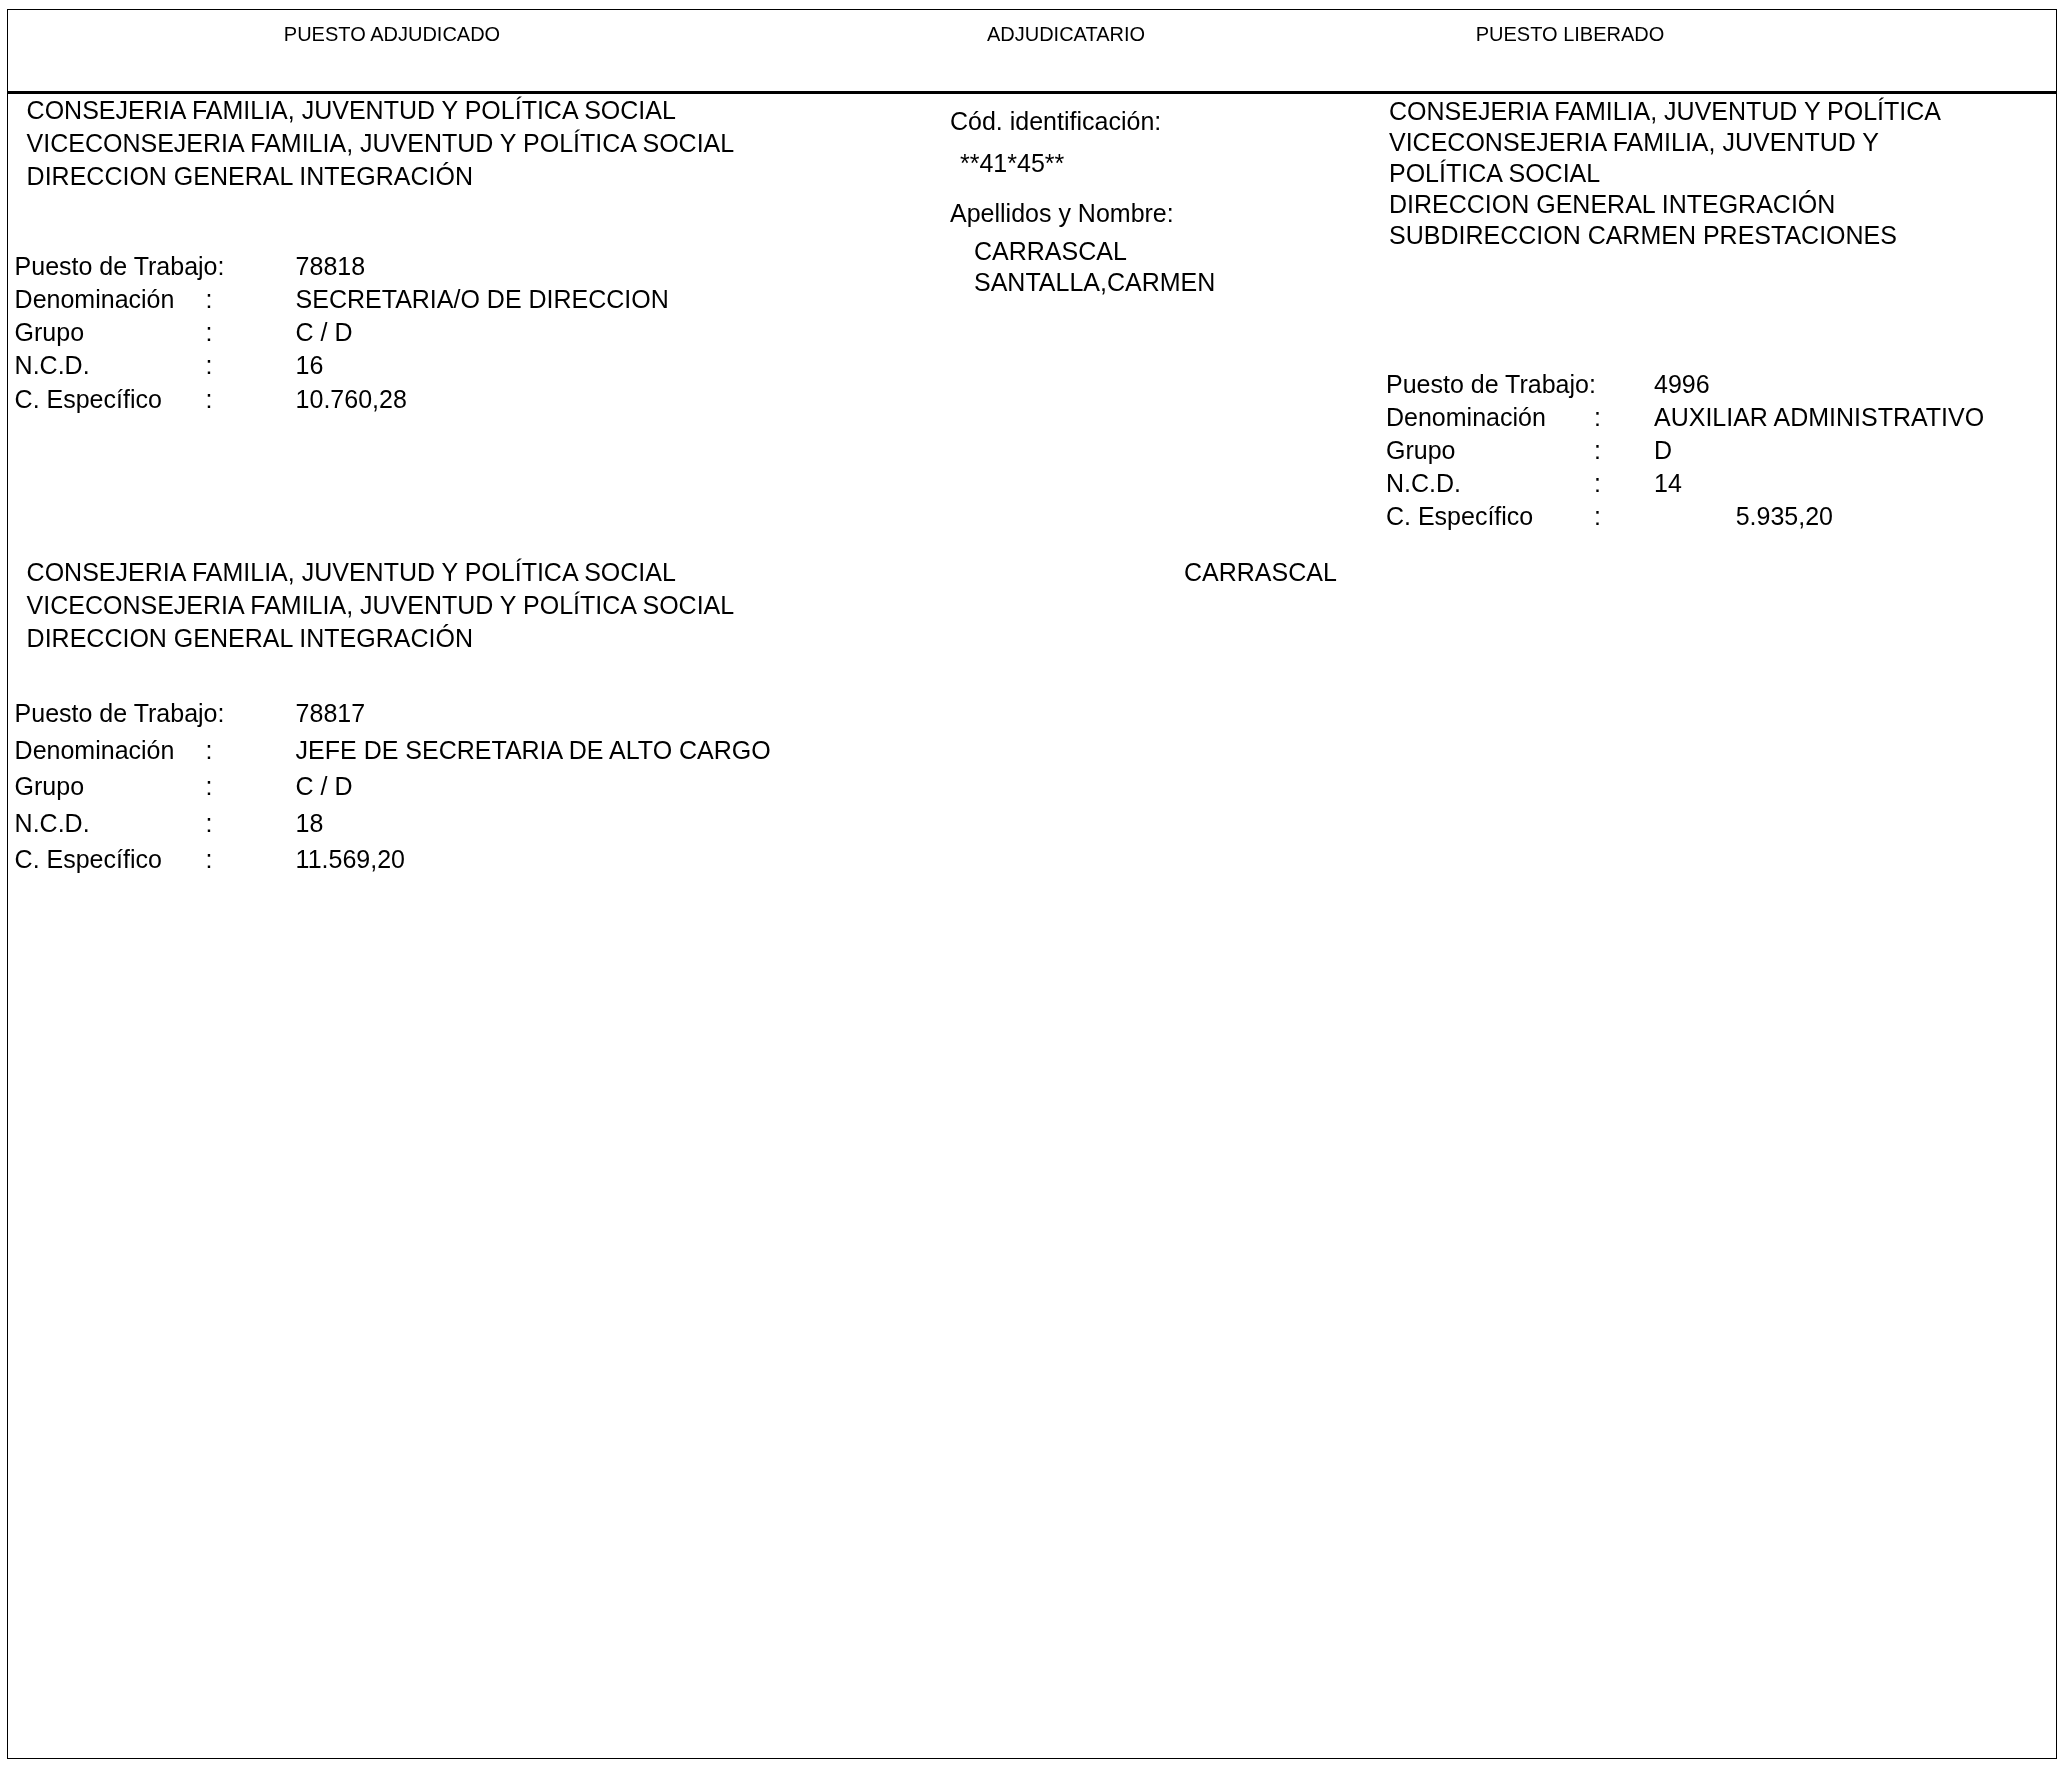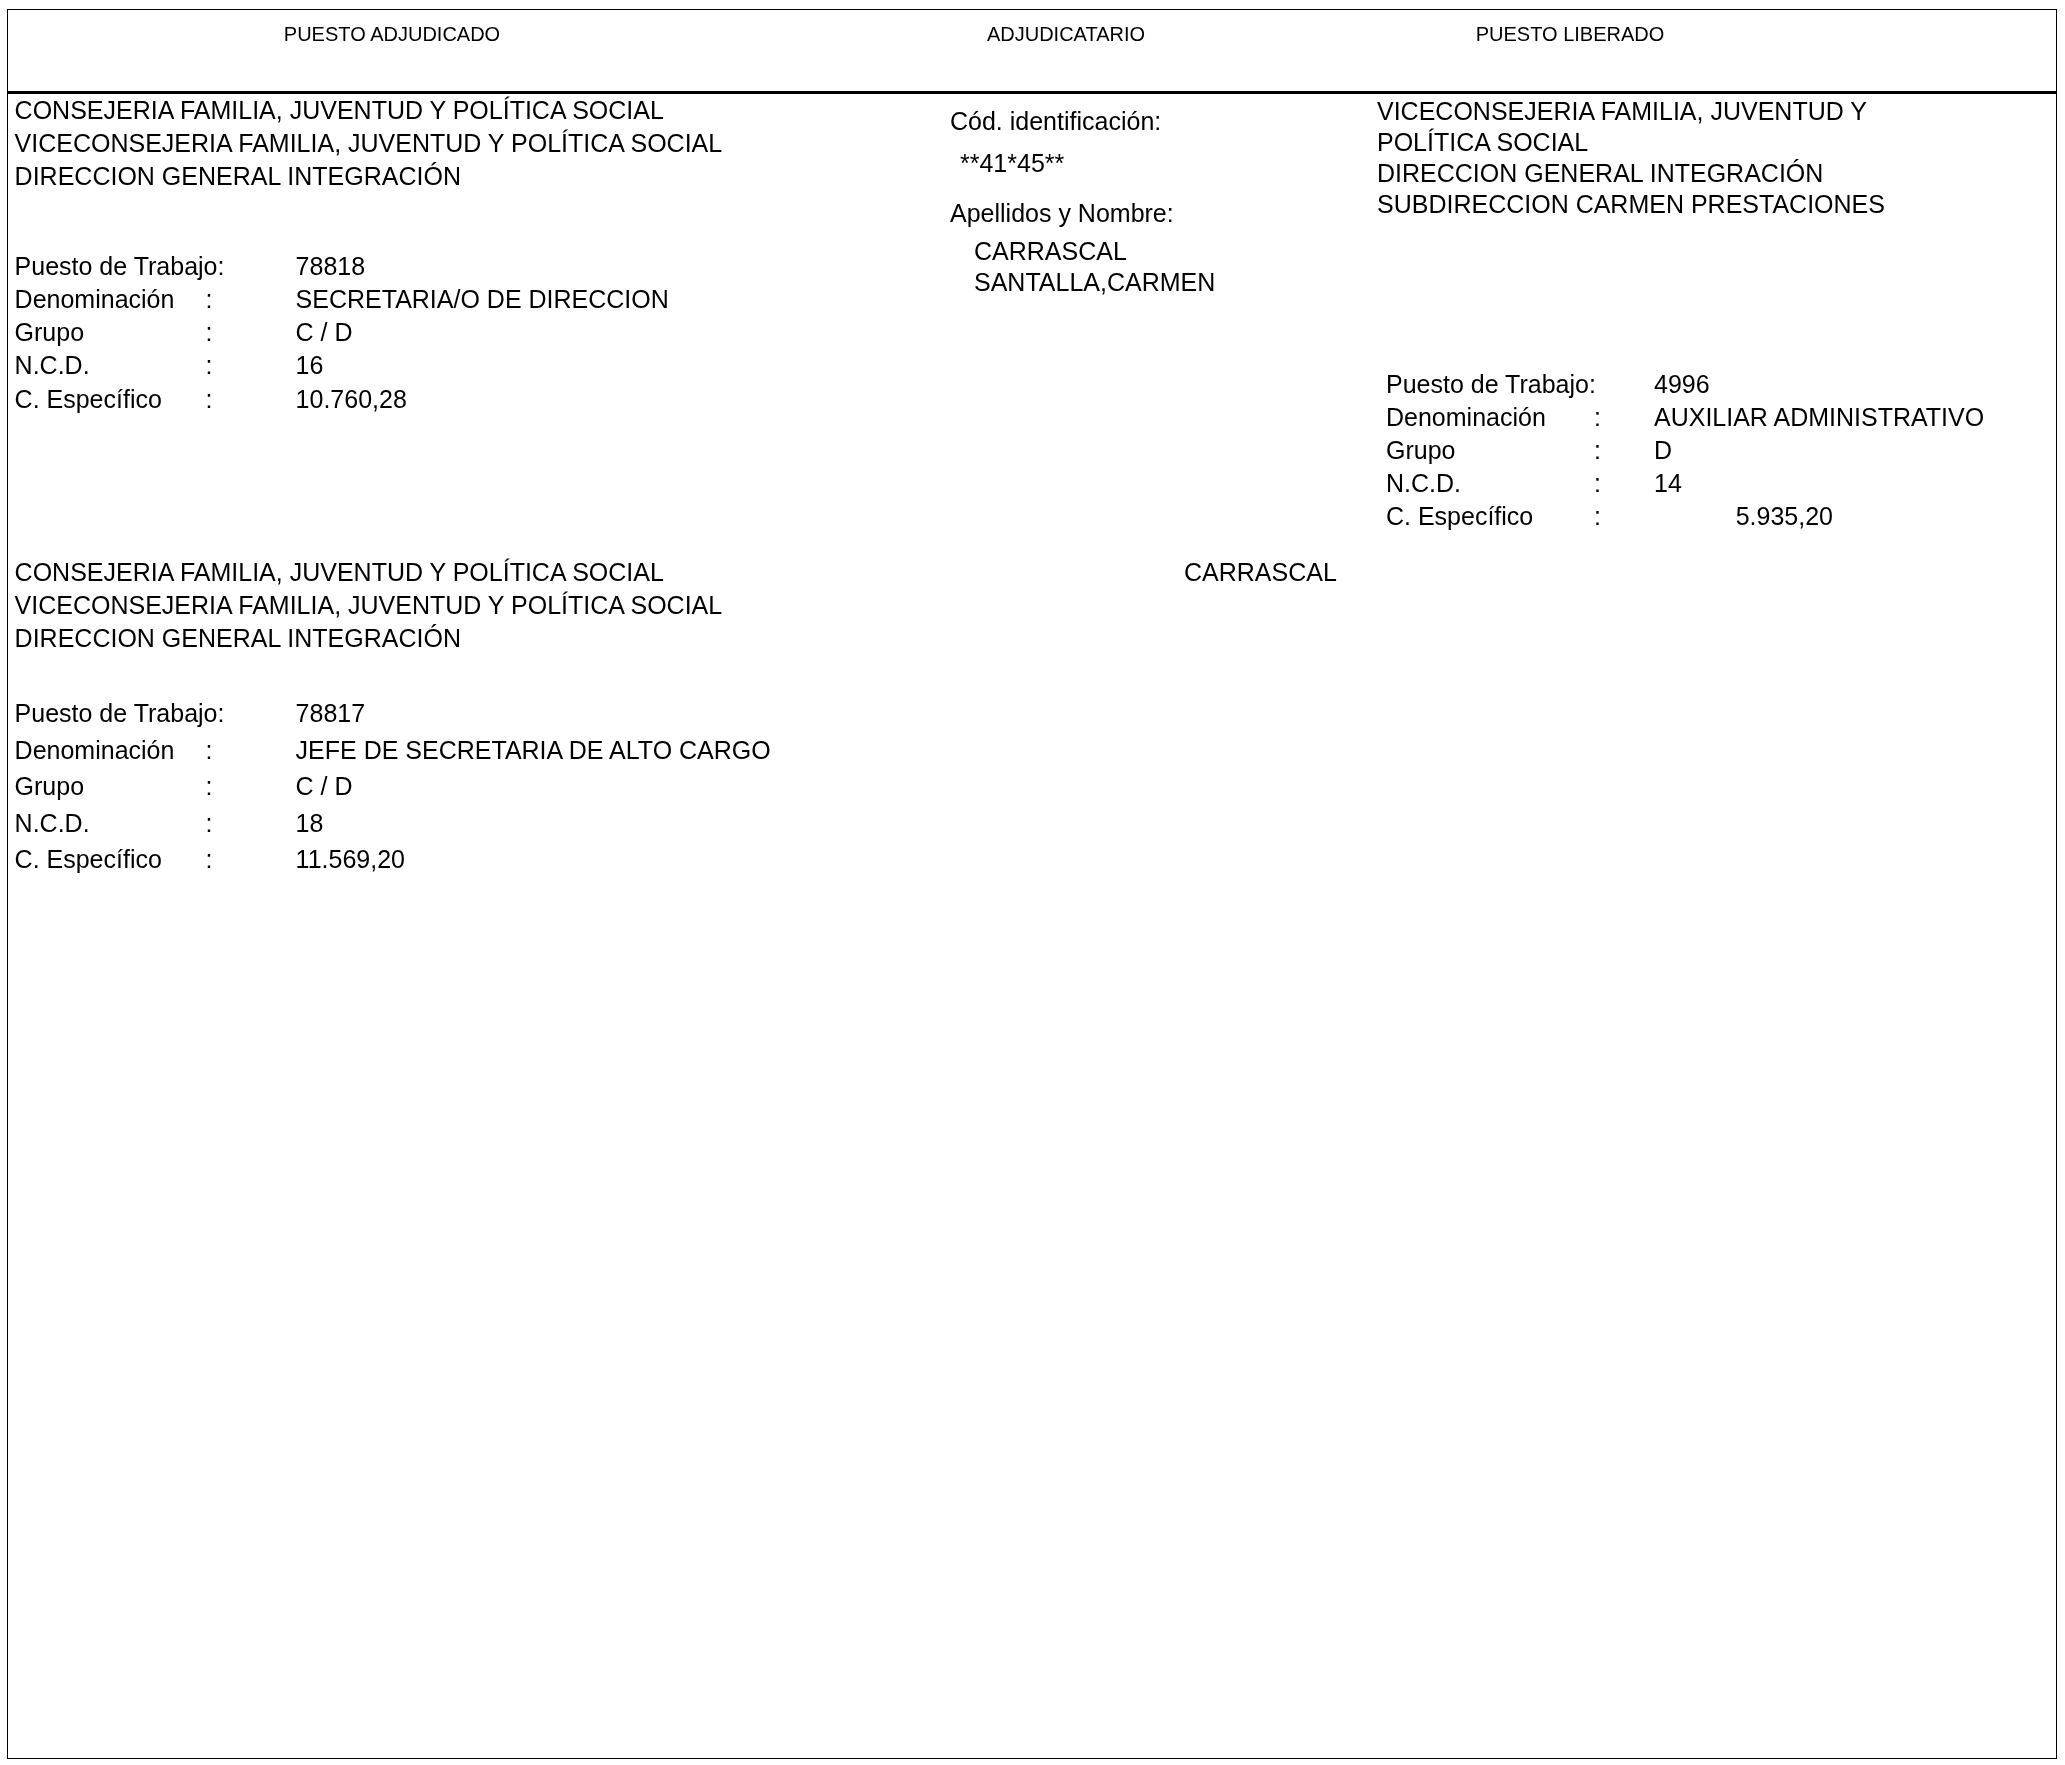--- a/index.html
+++ b/index.html
@@ -35,21 +35,21 @@
     background: #000000;
   }
   .hdr {
     position: absolute;
     top: 23px;
     transform: translateX(-50%);
     font-size: 20px;
     white-space: nowrap;
   }
 
-  .org { position: absolute; }
+  .org { position: absolute; margin-left: 12px; }
   .org .line { display: block; white-space: nowrap; }
   .org.lh36 .line { line-height: 33px; }
   .org.lh34 .line { line-height: 31px; }
 
   .frow { position: absolute; height: 29px; }
   .frow span { position: absolute; top: 0; white-space: nowrap; }
   .frow .lbl { left: 0; }
   
   .lcol .sep { left: 191px; }
   .lcol .val { left: 258px; margin-left: 23px; }
@@ -106,20 +106,21 @@
 
 <div class="abs" style="left:950px; top:107px">Cód. identificación:</div>
 <div class="abs" style="left:960px; top:149px">**41*45**</div>
 <div class="abs" style="left:950px; top:199px">Apellidos y Nombre:</div>
 <div class="name-block" style="left:974px; top:236px">
   <span class="line">CARRASCAL</span>
   <span class="line">SANTALLA,CARMEN</span>
 </div>
 
 <div class="org lh34" style="left:1377px; top:96px">
+  <span class="line">CONSEJERIA FAMILIA, JUVENTUD Y POLÍTICA</span>
   <span class="line">VICECONSEJERIA FAMILIA, JUVENTUD Y</span>
   <span class="line">POLÍTICA SOCIAL</span>
   <span class="line">DIRECCION GENERAL INTEGRACIÓN</span>
   <span class="line">SUBDIRECCION CARMEN PRESTACIONES</span>
 </div>
 
 <div class="frow rcol" style="left:1386px; top:370px; width:676px">
   <span class="lbl">Puesto de Trabajo:</span>
   <span class="sep"></span>
   <span class="val">4996</span>

